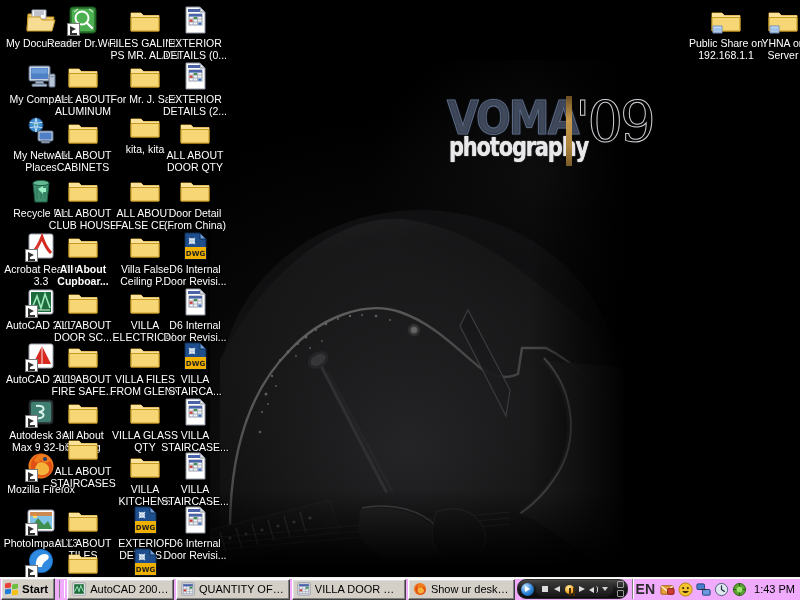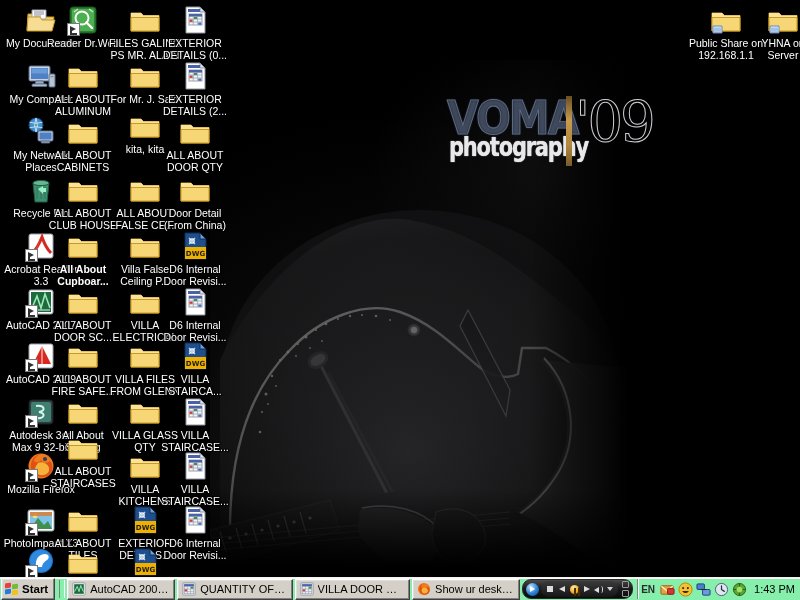--- a/index.html
+++ b/index.html
@@ -103,21 +103,21 @@
     border-bottom:3px solid transparent;
   }
   .shortcut:before{
     content:"";position:absolute;left:2px;top:5px;width:5px;height:4px;
     border-left:2px solid #303030;border-bottom:2px solid #303030;
   }
 
   
   #taskbar{
     position:absolute;left:0;bottom:0;width:800px;height:22px;
-    background:#86efac;
+    background:#f0abfc;
     border-top:1px solid #f4f2ee;
     box-shadow:inset 0 1px 0 #fcfbf8;
     display:flex;align-items:center;
     font-family:"Liberation Sans", sans-serif;font-size:11px;color:#000;
     overflow:hidden;
   }
   #startbtn{
     height:20px;margin:1px 2px 1px 1px;padding:0 6px 0 3px;
     display:flex;align-items:center;gap:3px;
     background:#d4d0c8;
@@ -194,21 +194,21 @@
     border-top:4px solid #cfcfcf;margin-left:1px;}
   #wmp .grip{display:flex;flex-direction:column;gap:2px;margin-left:2px;}
   #wmp .grip i{display:block;width:5px;height:5px;border:1px solid #9a9a9a;border-radius:1px;}
 
   #tray{
     height:20px;flex:0 0 auto;display:flex;align-items:center;gap:3px;
     padding:0 4px 0 3px;margin:0 1px;
     border-left:1px solid #808080;
     box-shadow:inset 1px 0 0 #ffffff;
   }
-  #tray .lang{font-size:10px;font-weight:bold;color:#2b2b2b;padding-right:2px;}
+  #tray .lang{font-size:14px;font-weight:bold;color:#2b2b2b;padding-right:2px;}
   .trayico{width:15px;height:15px;flex:0 0 auto;}
   #clock{font-size:11px;color:#000;padding-left:4px;white-space:nowrap;}
 </style>
 </head>
 <body>
 
 <div id="screen">
 
   <div id="wallpaper">
     <div id="photo">

